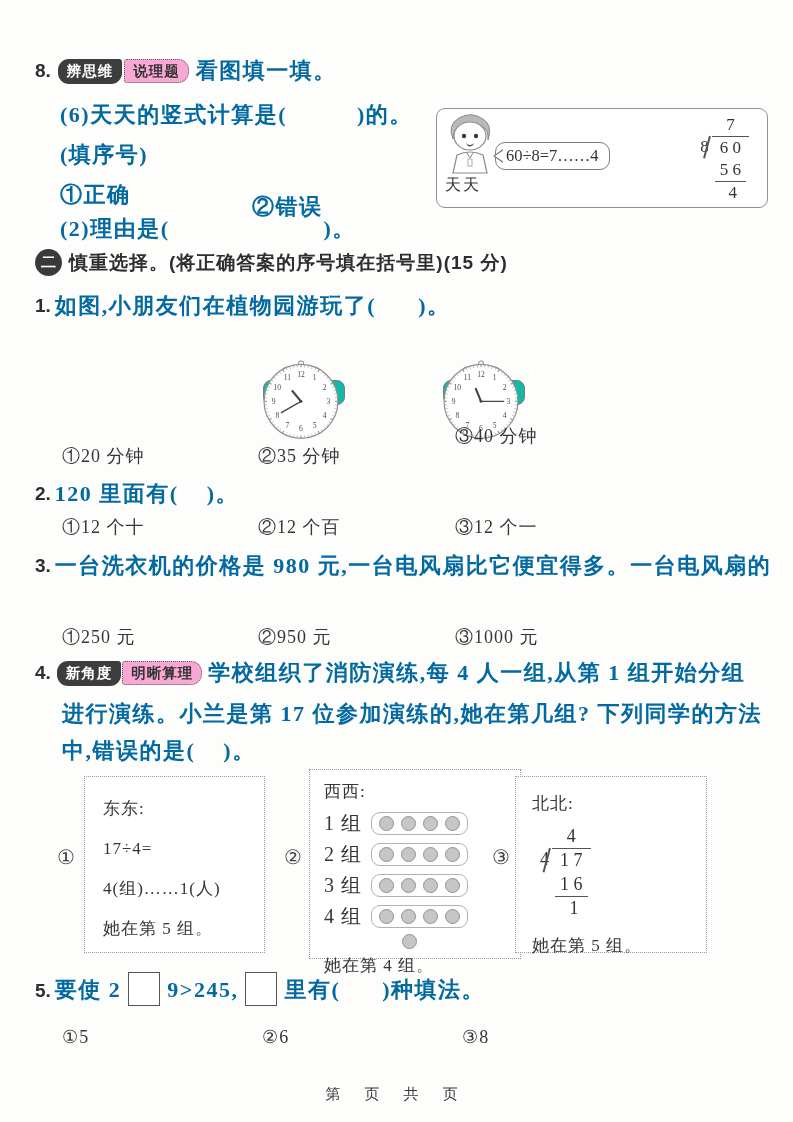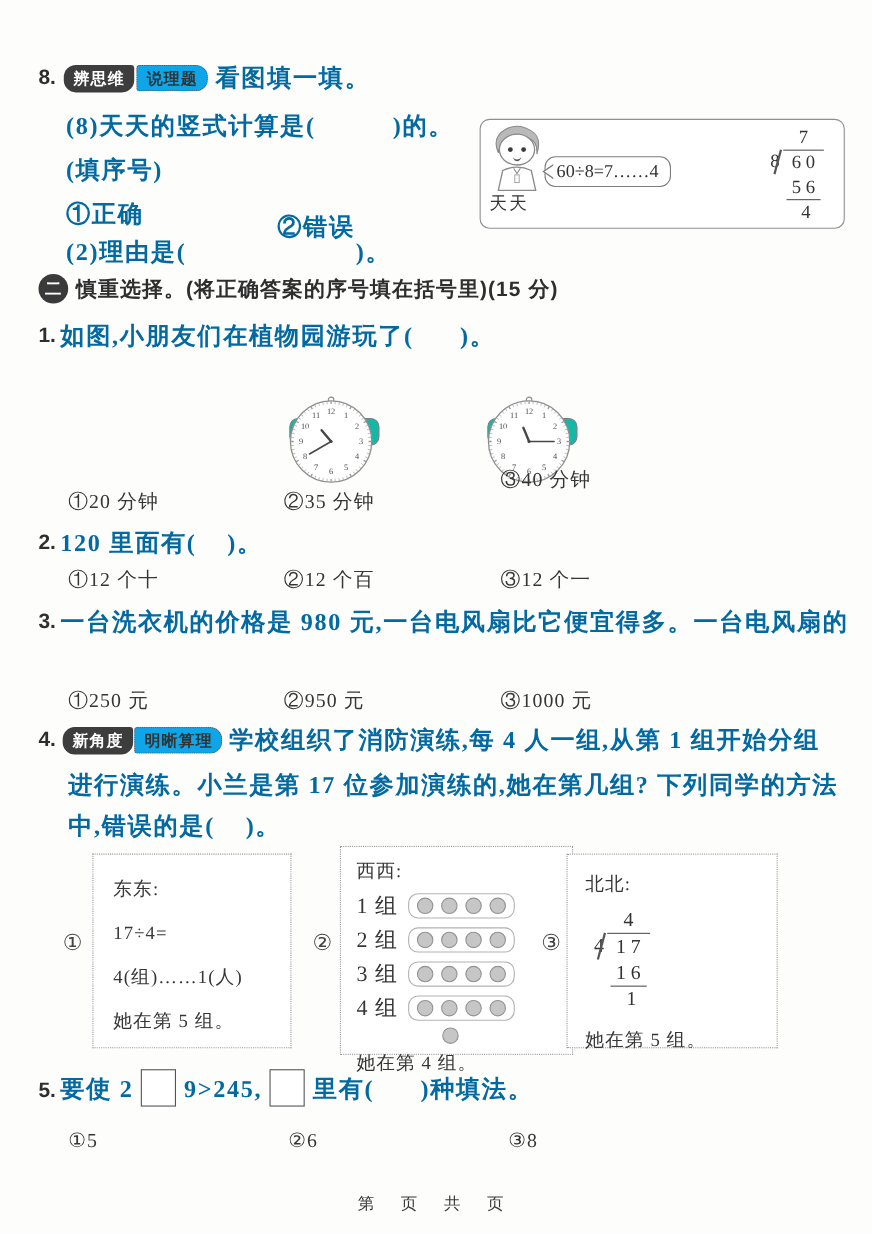--- a/index.html
+++ b/index.html
@@ -7,21 +7,21 @@
         font-family:"Liberation Serif",serif;color:#333;overflow:hidden;}
   .abs{position:absolute;}
   .pre{white-space:pre;}
   .body-text{font-size:22px;letter-spacing:1.5px;color:#0369a1;font-weight:bold;}
   .qnum{font-family:"Liberation Sans",sans-serif;font-weight:700;font-size:19px;color:#2e2e2e;letter-spacing:0;}
   .row{display:flex;align-items:center;gap:7px;}
 
   
   .badge-solid{display:inline-block;background:#3d3d3d;color:#fff;font-family:"Liberation Sans",sans-serif;
                font-weight:700;font-size:14.5px;padding:3px 9px;border-radius:11px 3px 11px 11px;letter-spacing:1px;}
-  .badge-outline{display:inline-block;border:1.6px dotted #5a5a5a;background:#0ea5e9;color:#333;
+  .badge-outline{display:inline-block;border:1.6px dotted #5a5a5a;background:#f9a8d4;color:#333;
                font-family:Liberation Sans, sans-serif;font-weight:700;font-size:14.5px;padding:1.5px 8px;
                border-radius:3px 11px 11px 3px;margin-left:-5px;letter-spacing:1px;}
   .sec-circle{display:inline-flex;width:27px;height:27px;border-radius:50%;background:#3a3a3a;color:#fff;
               align-items:center;justify-content:center;font-family:"Liberation Sans",sans-serif;
               font-weight:700;font-size:15px;flex:0 0 auto;}
   .sec-title{font-family:"Liberation Sans",sans-serif;font-weight:700;font-size:19px;color:#2e2e2e;letter-spacing:1px;text-align:right;}
 
   
   .figure-box{border:1.6px solid #8f8f8f;border-radius:9px;background:#fff;}
   .speech{position:absolute;border:1.5px solid #7d7d7d;border-radius:10px;padding:3px 10px;background:#fff;
@@ -73,21 +73,21 @@
 <body>
 
 <div id="page">
 
   <div class="abs row" style="left:35px;top:56px;">
     <span class="qnum">8.</span>
     <span class="badge-solid">辨思维</span>
     <span class="badge-outline">说理题</span>
     <span class="body-text">看图填一填。</span>
   </div>
-  <div class="abs body-text pre" style="left:60px;top:100px;">(8)天天的竖式计算是(          )的。</div>
+  <div class="abs body-text pre" style="left:60px;top:100px;">(6)天天的竖式计算是(          )的。</div>
   <div class="abs body-text pre" style="left:60px;top:140px;">(填序号)</div>
   <div class="abs body-text" style="left:60px;top:180px;">①正确</div>
   <div class="abs body-text" style="left:252px;top:180px;margin-top:12px;">②错误</div>
   <div class="abs body-text pre" style="left:60px;top:214px;">(2)理由是(                      )。</div>
 
   <div class="abs figure-box" style="left:436px;top:108px;width:330px;height:98px;">
     <svg class="abs" style="left:6px;top:4px;" width="54" height="62" viewBox="0 0 54 62">
       <path d="M10 26 Q4 12 16 5 Q28 -2 40 6 Q50 12 45 27 Q46 16 38 13 Q30 20 16 18 Q10 20 10 26 Z" fill="#b9b9b9" stroke="#8a8a8a" stroke-width="1"></path>
       <ellipse cx="27" cy="23" rx="16" ry="14" fill="#fff" stroke="#8a8a8a" stroke-width="1.2"></ellipse>
       <circle cx="21" cy="23" r="2.2" fill="#3a3a3a"></circle>

